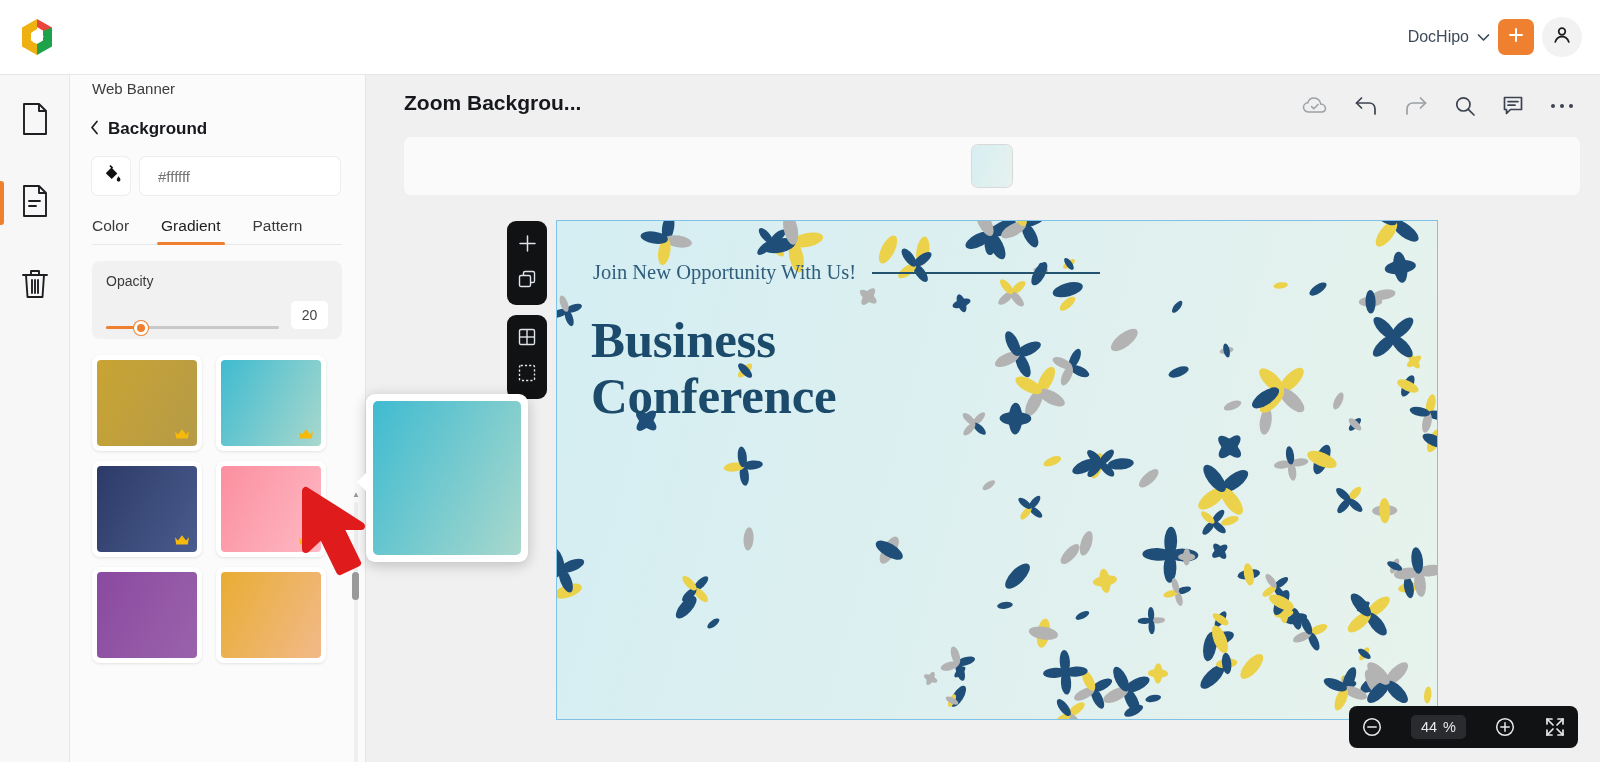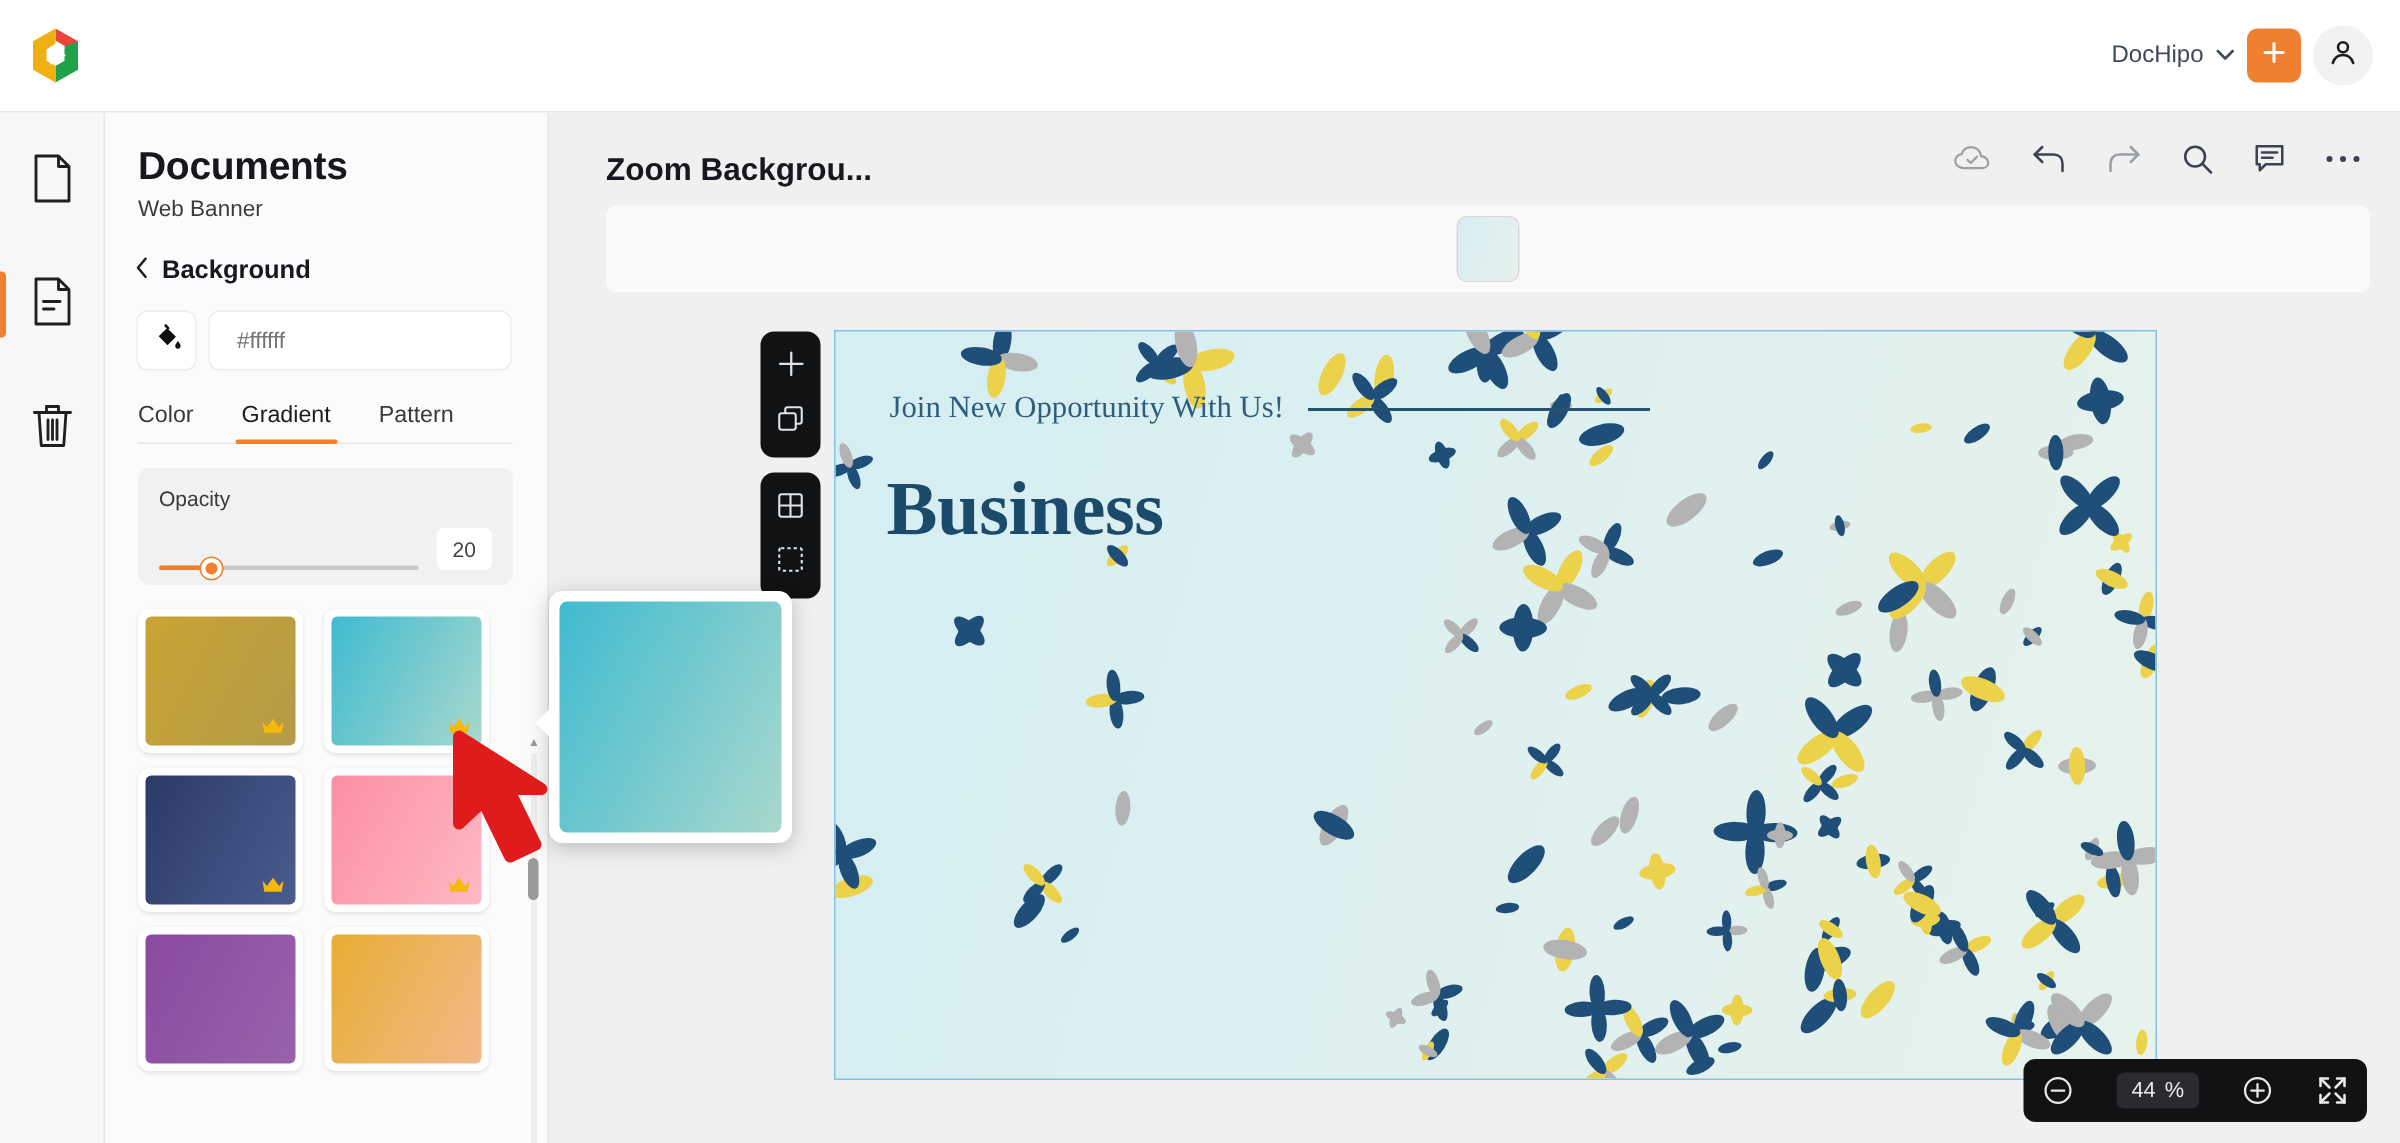--- a/index.html
+++ b/index.html
@@ -149,21 +149,21 @@
   .preview-fill { width:100%; height:100%; border-radius:5px; }
 
   
   .cursor-arrow { position:absolute; left:300px; top:485px; z-index:60; pointer-events:none; }
 
   
   .editor {
     position:absolute; top:75px; left:366px; right:0; bottom:0;
     background:#f0f0f0; overflow:hidden;
   }
-  .doc-head { position:absolute; left:38px; top:27px; display:flex; align-items:center; }
+  .doc-head { position:absolute; left:38px; top:16px; display:flex; align-items:center; }
   .doc-title { font-size:21px; font-weight:bold; color:#16181d; }
   .doc-tools {
     position:absolute; right:26px; top:20px; display:flex; align-items:center; gap:26px;
   }
   .tool-icon { cursor:pointer; display:flex; align-items:center; justify-content:center; }
   .pagestrip {
     position:absolute; left:38px; right:20px; top:62px; height:58px;
     background:#fafafa; border-radius:7px; display:flex; align-items:center; justify-content:center;
   }
   .page-thumb {
@@ -288,21 +288,20 @@
           <path d="M7 9 L8.5 31 H23.5 L25 9" stroke-linejoin="round"></path>
           <line x1="13" y1="14" x2="13" y2="27" stroke-linecap="round"></line>
           <line x1="16" y1="14" x2="16" y2="27" stroke-linecap="round"></line>
           <line x1="19" y1="14" x2="19" y2="27" stroke-linecap="round"></line>
         </svg>
       </span>
     </div>
   </div>
 
   <div class="panel">
-    <div class="panel-title">Documents</div>
     <div class="panel-sub">Web Banner</div>
 
     <div class="panel-back">
       <span class="chev-l">
         <svg width="9" height="15" viewBox="0 0 9 15" fill="none" stroke="#1d1d1d" stroke-width="1.7">
           <path d="M7 1.5 L2 7.5 L7 13.5" stroke-linecap="round" stroke-linejoin="round"></path>
         </svg>
       </span>
       <span>Background</span>
     </div>
@@ -771,20 +770,21 @@
               <ellipse cx="797.9641452431679" cy="203.29435801506042" rx="3.4903645884990695" ry="8.07954765856266" transform="rotate(133.70884090662003,797.9641452431679,203.29435801506042)" fill="#b3b3b3"></ellipse>
             </g>
         </svg>
 
         <div class="canvas-kicker">
           <div class="kicker-text">Join New Opportunity With Us!</div>
           <div class="kicker-rule"></div>
         </div>
         <div class="canvas-h1" style="color: rgb(27, 74, 107);">
           <div>Business</div>
+          <div>Conference</div>
         </div>
       </div>
     </div>
 
     <div class="zoombar">
       <span class="zb-btn">
         <svg width="22" height="22" viewBox="0 0 22 22" fill="none" stroke="#e9e9e9" stroke-width="1.5">
           <circle cx="11" cy="11" r="8.3"></circle>
             <line x1="6.8" y1="11" x2="15.2" y2="11" stroke-linecap="round"></line>
         </svg>

